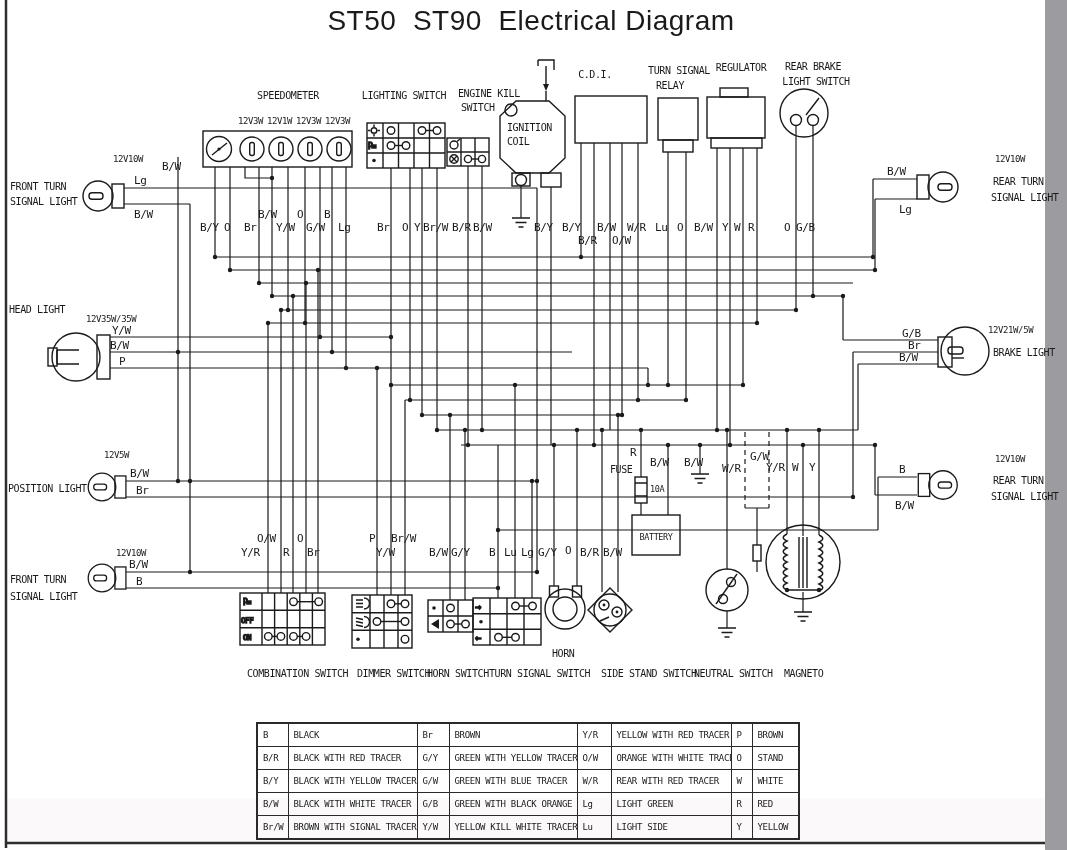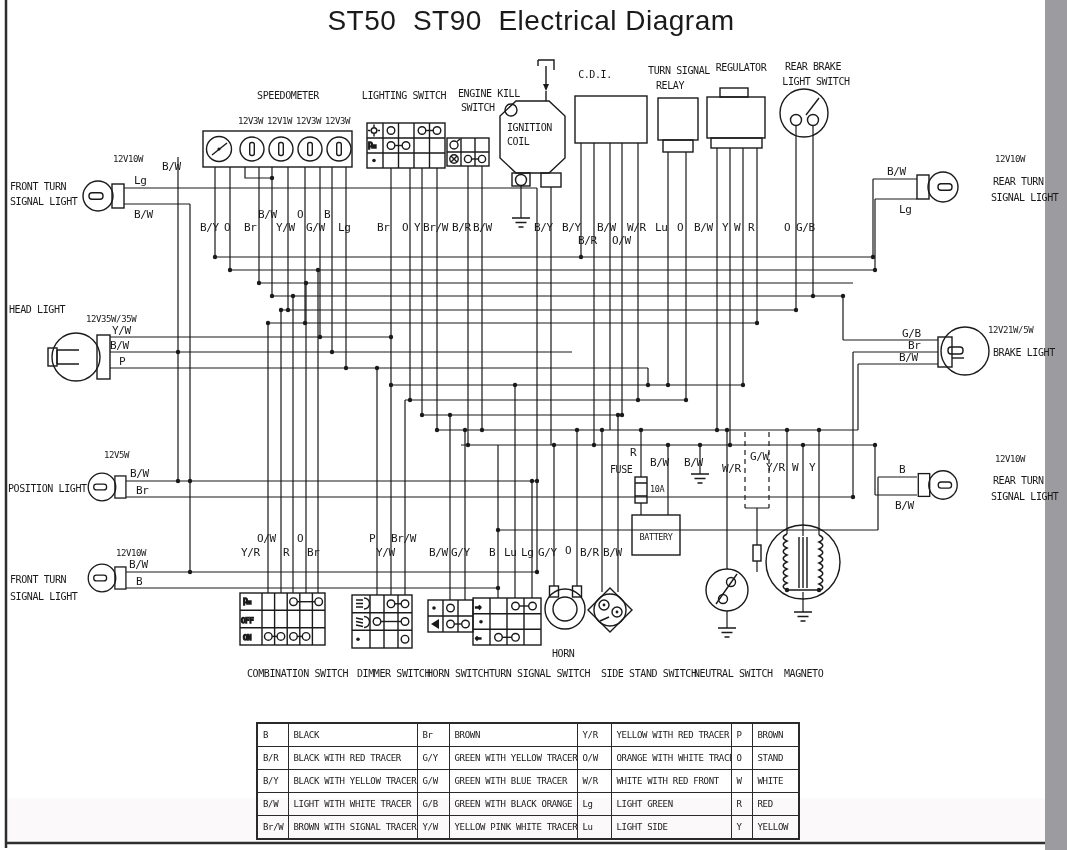--- a/index.html
+++ b/index.html
@@ -482,39 +482,39 @@
           <td>ORANGE WITH WHITE TRACER</td>
           <td>O</td>
           <td>STAND</td>
         </tr>
         <tr>
           <td>B/Y</td>
           <td>BLACK WITH YELLOW TRACER</td>
           <td>G/W</td>
           <td>GREEN WITH BLUE TRACER</td>
           <td>W/R</td>
-          <td>WHITE WITH RED FRONT</td>
+          <td>REAR WITH RED TRACER</td>
           <td>W</td>
           <td>WHITE</td>
         </tr>
         <tr>
           <td>B/W</td>
-          <td>LIGHT WITH WHITE TRACER</td>
+          <td>BLACK WITH WHITE TRACER</td>
           <td>G/B</td>
           <td>GREEN WITH BLACK ORANGE</td>
           <td>Lg</td>
           <td>LIGHT GREEN</td>
           <td>R</td>
           <td>RED</td>
         </tr>
         <tr>
           <td>Br/W</td>
           <td>BROWN WITH SIGNAL TRACER</td>
           <td>Y/W</td>
-          <td>YELLOW PINK WHITE TRACER</td>
+          <td>YELLOW KILL WHITE TRACER</td>
           <td>Lu</td>
           <td>LIGHT SIDE</td>
           <td>Y</td>
           <td>YELLOW</td>
         </tr>
       </tbody>
 </table>
 </div>
 
 </body></html>

